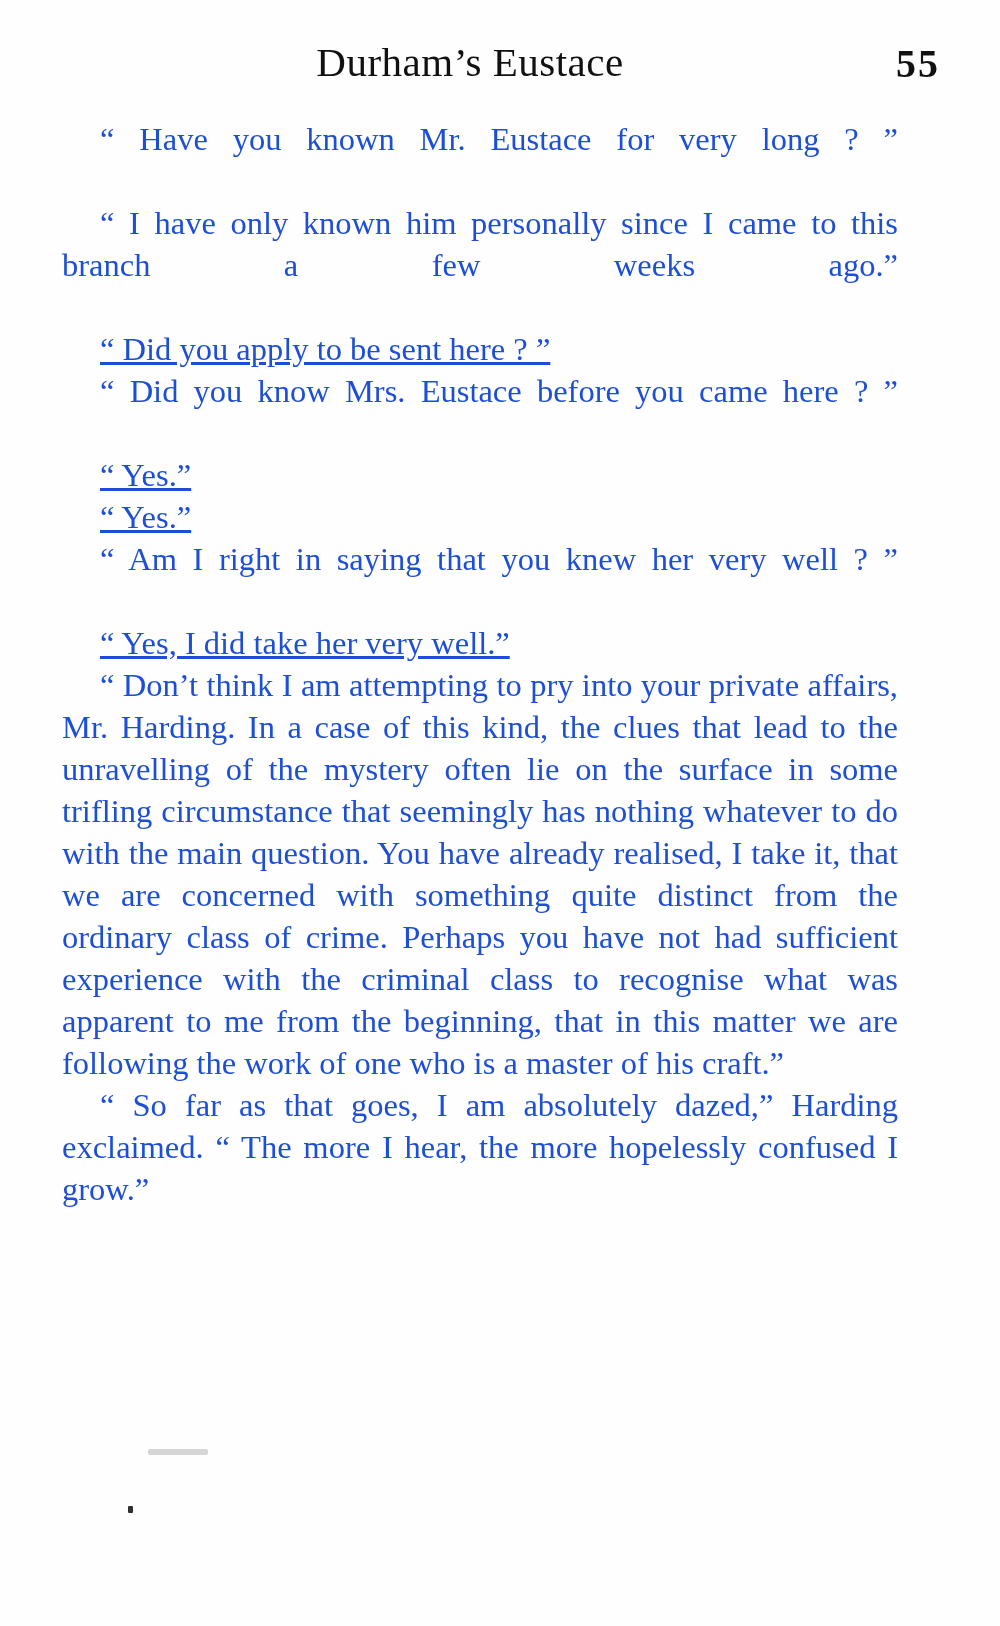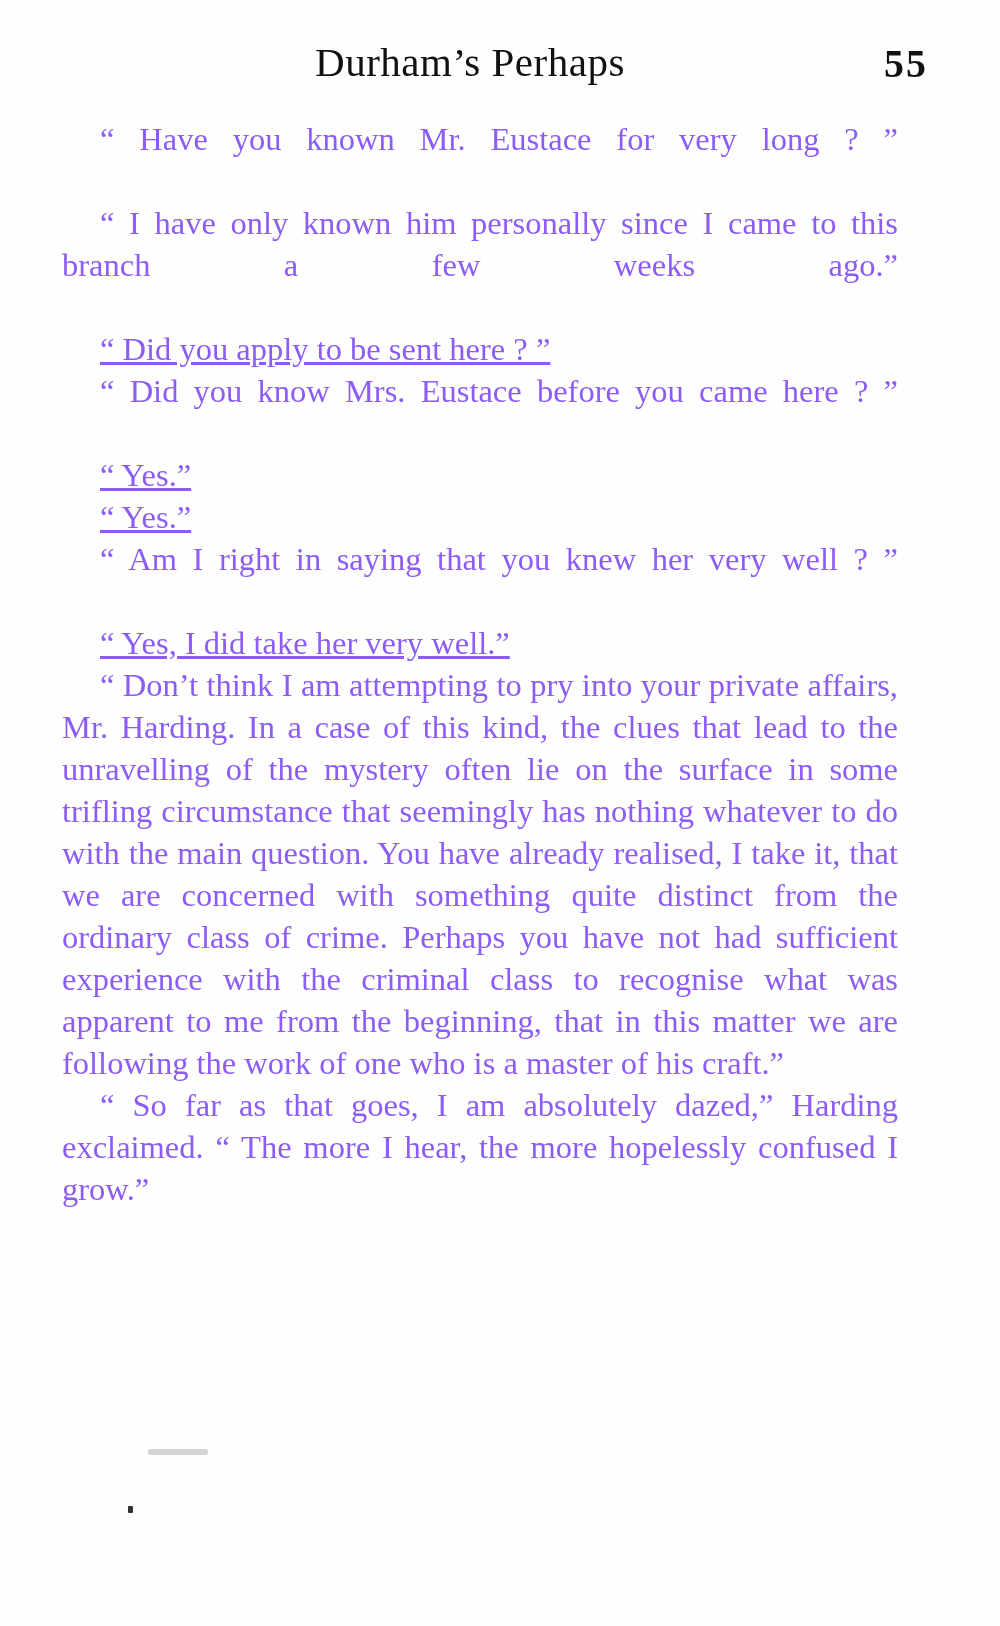--- a/index.html
+++ b/index.html
@@ -35,41 +35,41 @@
     top: 0;
     width: 820px;
     text-align: center;
     font-size: 41px;
     font-weight: 400;
     letter-spacing: 0.5px;
     color: #111;
   }
   .header-page-number {
     position: absolute;
-    right: 12px;
+    right: 0;
     top: 2px;
     font-size: 40px;
     font-weight: 700;
     letter-spacing: 2px;
     color: #111;
   }
   .body-text {
     position: absolute;
     left: 62px;
     top: 118px;
     width: 836px;
   }
   p {
     margin: 0 0 0 0;
     font-size: 32.5px;
     line-height: 42px;
     text-align: justify;
     text-justify: inter-word;
     text-indent: 38px;
-    color: #8b5cf6;
+    color: #1d4ed8;
     -webkit-font-smoothing: antialiased;
   }
   p.last-line-natural {
     text-align: left;
     text-decoration: underline;
   }
   
   p.full-justify {
     text-align: justify;
   }
@@ -96,21 +96,21 @@
     background: rgba(30,30,30,0.18);
     border-radius: 2px;
   }
 </style>
 </head>
 <body>
 
 <div class="page">
 
   <div class="header">
-    <div class="header-title">Durham’s Perhaps</div>
+    <div class="header-title">Durham’s Eustace</div>
     <div class="header-page-number">55</div>
   </div>
 
   <div class="body-text">
     <p class="full-justify">“ Have you known Mr. Eustace for very long ? ”</p>
     <p class="full-justify">“ I have only known him personally since I came to this branch a few weeks ago.”</p>
     <p class="last-line-natural">“ Did you apply to be sent here ? ”</p>
     <p class="full-justify">“ Did you know Mrs. Eustace before you came here ? ”</p>
     <p class="last-line-natural">“ Yes.”</p>
     <p class="last-line-natural">“ Yes.”</p>

